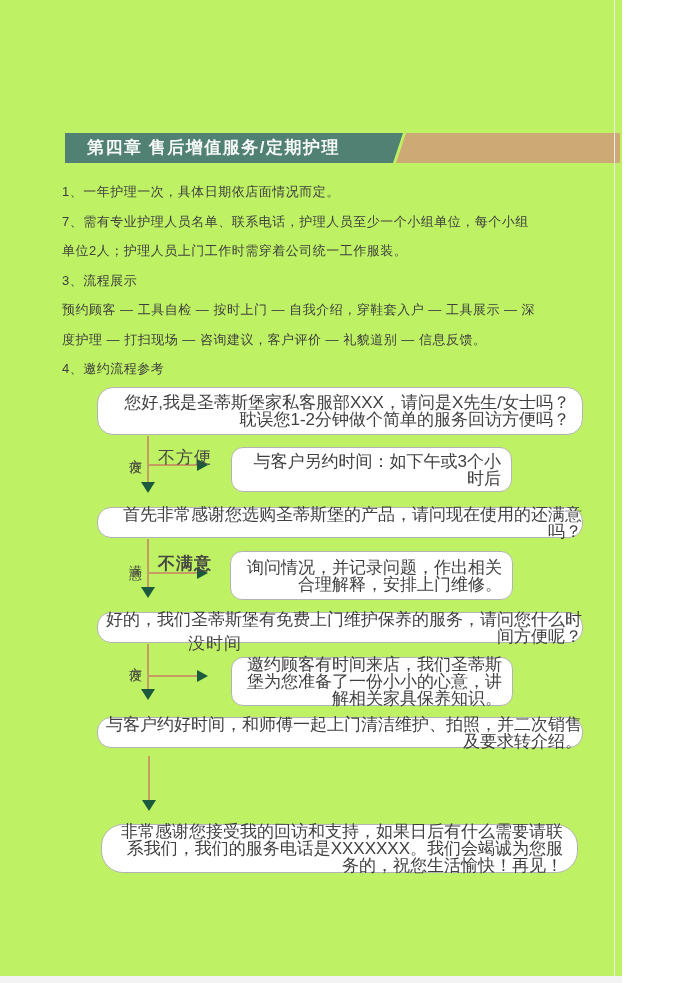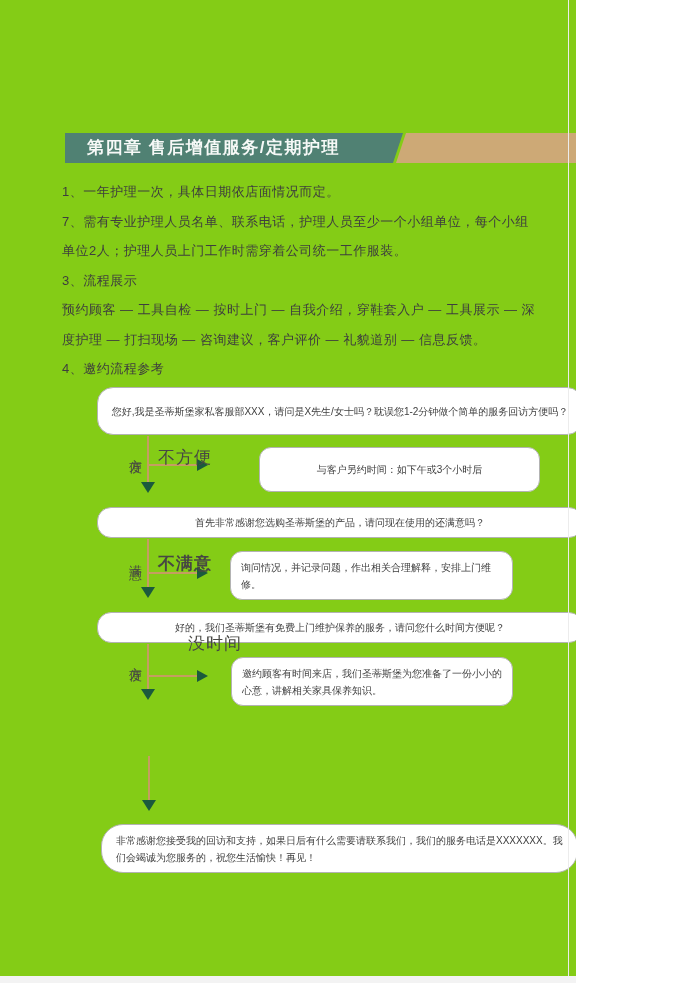--- a/index.html
+++ b/index.html
@@ -3,22 +3,22 @@
 <meta charset="utf-8">
 <style>
   * { margin:0; padding:0; box-sizing:border-box; }
   html,body { background:#ffffff; }
   body {
     font-family:"Liberation Sans","DejaVu Sans",sans-serif;
     color:#3f3f3f;
   }
   .page {
     position:relative;
-    width:576px; height:983px;
-    background:#84cc16;
+    width:622px; height:983px;
+    background:#bef264;
     overflow:hidden;
   }
   .edge-right{position:absolute; top:0; bottom:0; right:7px; width:1px; background:#ececec;}
   .edge-bottom{position:absolute; left:0; right:0; bottom:0; height:7px; background:#f3f3f3;}
 
   
   .banner-green{
     position:absolute; left:65px; top:133px; width:338px; height:30px;
     background:var(--banner-green);
     clip-path:polygon(0 0, 100% 0, calc(100% - 10px) 100%, 0 100%);
@@ -38,30 +38,30 @@
     position:absolute; left:62px; top:177px; width:562px;
     font-size:13px; line-height:29.5px; color:#3e3e3e; letter-spacing:0.5px;
   }
   .bodytext .bline{ height:29.5px; white-space:nowrap; }
 
   
   .fbox{
     position:absolute; background:#ffffff;
     border:1px solid var(--box-border);
     color:var(--box-text);
-    font-size:10px; line-height:17px;
+    font-size:17px; line-height:17px;
     display:flex; align-items:center; justify-content:center;
-    text-align:left;
+    text-align:right;
   }
   #box1{left:97px;  top:387px; width:486px; height:48px; border-radius:16px; padding:0 12px;}
   #box2{left:97px;  top:507px; width:486px; height:31px; border-radius:14px;}
   #box3{left:97px;  top:612px; width:486px; height:31px; border-radius:14px;}
   #box4{left:97px;  top:717px; width:486px; height:31px; border-radius:14px;}
   #box5{left:101px; top:824px; width:477px; height:49px; border-radius:22px; padding:0 14px;}
-  #sbox1{left:231px; top:447px; width:281px; height:45px; border-radius:12px; padding:0 10px;margin-left:28px;}
+  #sbox1{left:231px; top:447px; width:281px; height:45px; border-radius:12px; padding:0 10px;}
   #sbox2{left:230px; top:551px; width:283px; height:49px; border-radius:12px; padding:8px 10px;}
   #sbox3{left:231px; top:657px; width:282px; height:49px; border-radius:12px; padding:6px 10px;}
 
   
   .vline{position:absolute; width:2px; background:var(--line-gold);}
   .hline{position:absolute; height:2px; background:var(--line-gold);}
   .ah-down{position:absolute; width:0; height:0;
     border-left:7px solid transparent; border-right:7px solid transparent;
     border-top:11px solid var(--arrow-green);}
   .ah-right{position:absolute; width:0; height:0;
@@ -131,20 +131,21 @@
   <div class="fbox" id="box3">好的，我们圣蒂斯堡有免费上门维护保养的服务，请问您什么时间方便呢？</div>
 
   <div class="vline" id="vl3"></div>
   <div class="ah-down" id="ad3"></div>
   <div class="hline" id="hl3"></div>
   <div class="ah-right" id="ar3"></div>
   <div class="vlabel" id="vlab3">方便</div>
   <div class="slabel" id="slab3">没时间</div>
   <div class="fbox" id="sbox3">邀约顾客有时间来店，我们圣蒂斯堡为您准备了一份小小的心意，讲解相关家具保养知识。</div>
 
+  <div class="fbox" id="box4">与客户约好时间，和师傅一起上门清洁维护、拍照，并二次销售及要求转介绍。</div>
 
   <div class="vline" id="vl4"></div>
   <div class="ah-down" id="ad4"></div>
 
   <div class="fbox" id="box5">非常感谢您接受我的回访和支持，如果日后有什么需要请联系我们，我们的服务电话是XXXXXXX。我们会竭诚为您服务的，祝您生活愉快！再见！</div>
 
   <div class="edge-right"></div>
   <div class="edge-bottom"></div>
 </div>
 

